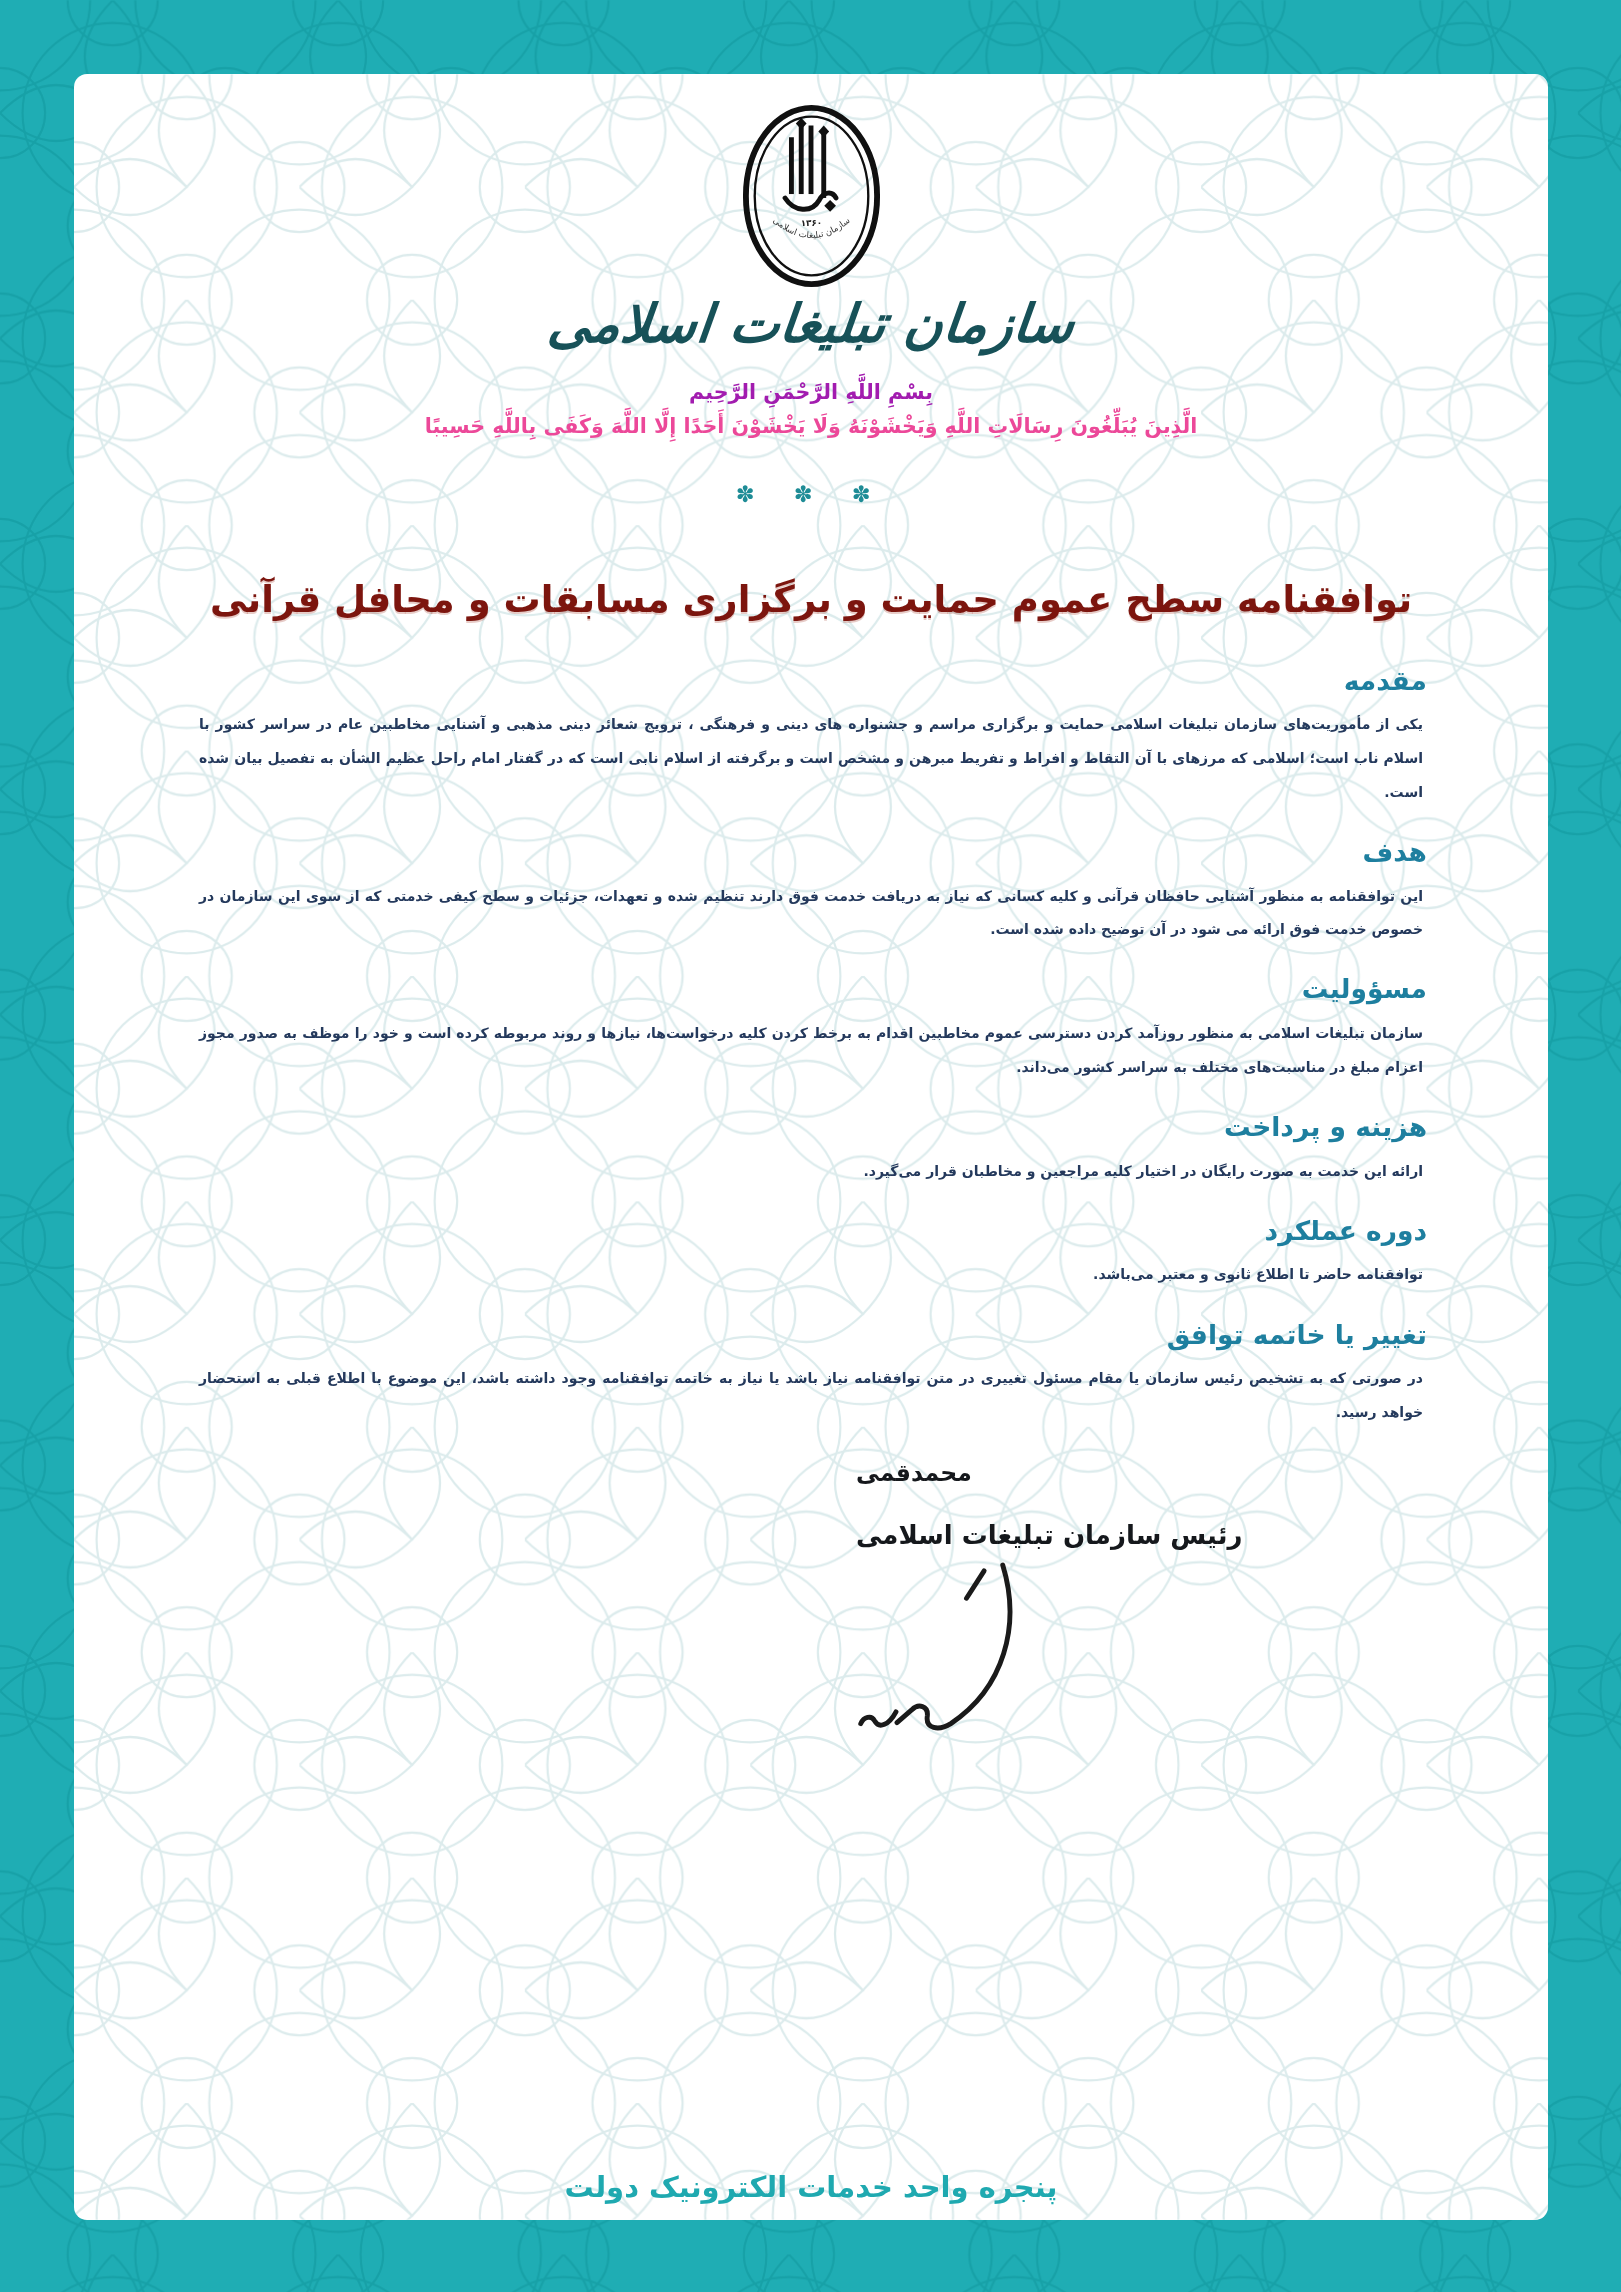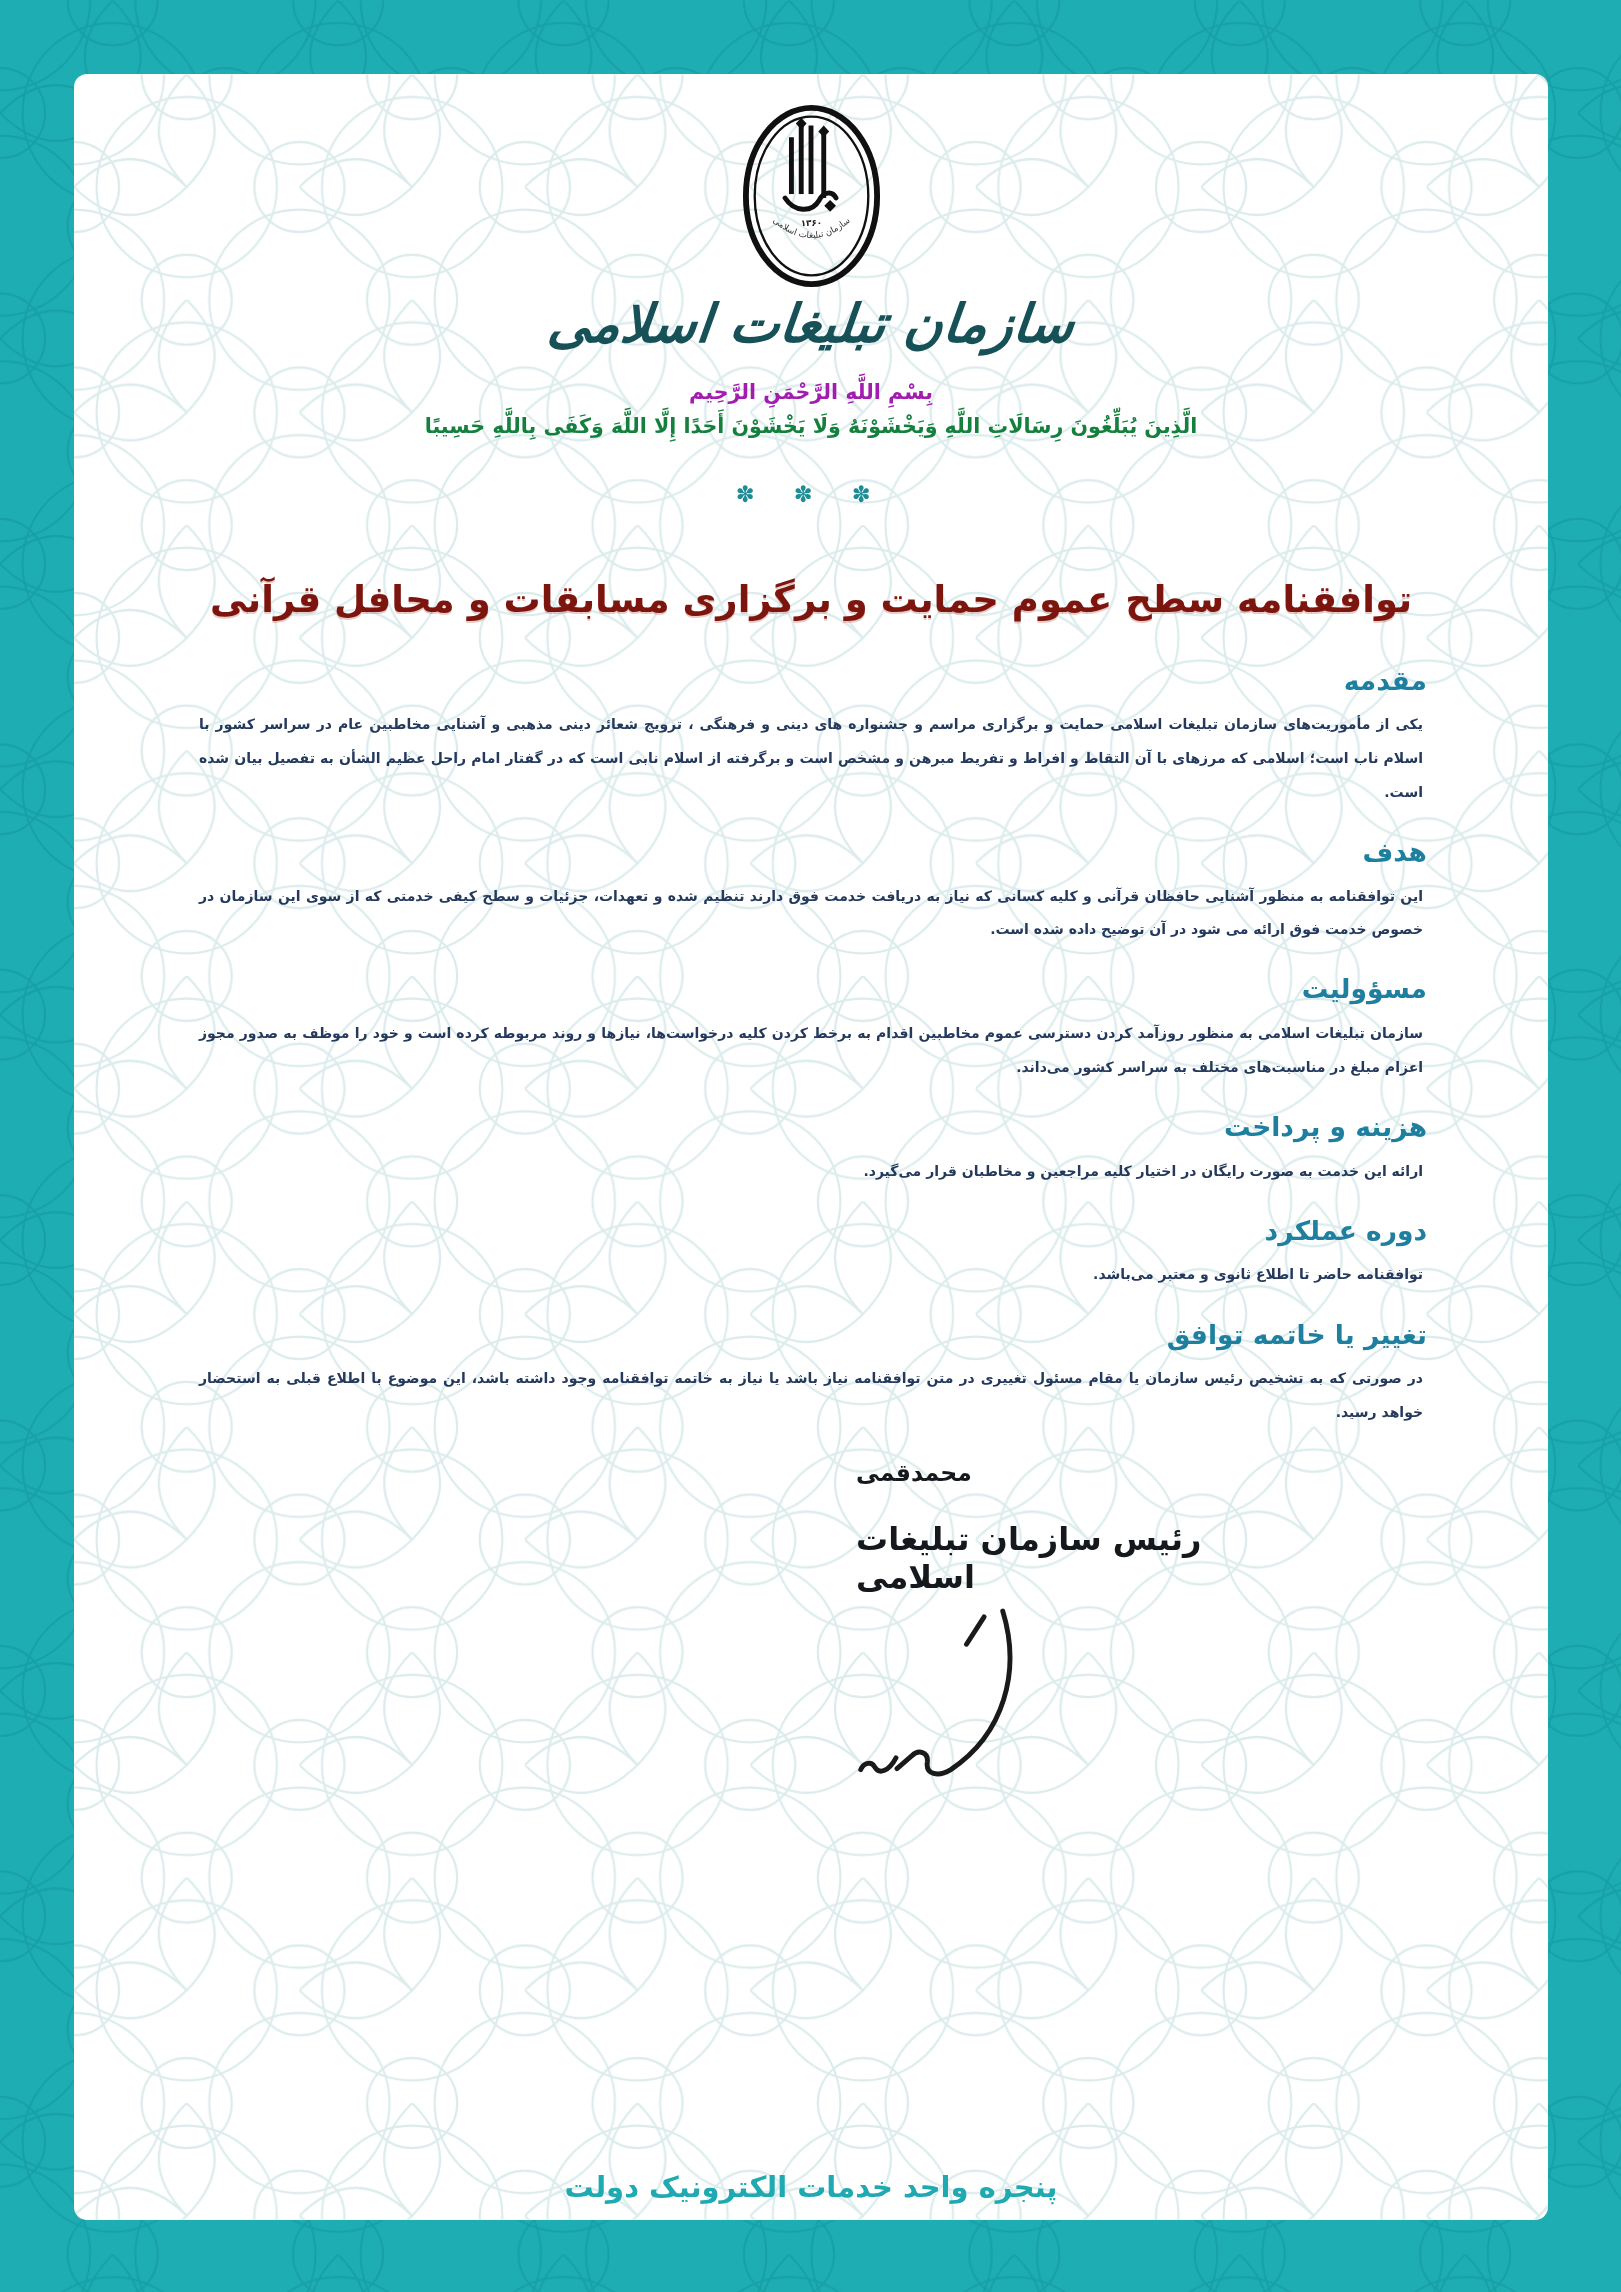--- a/index.html
+++ b/index.html
@@ -33,21 +33,21 @@
     color:#175158;
     letter-spacing:-2px;
     transform:skewX(-6deg);
   }
   .bismillah{
     margin-top:25.5px;
     font-size:20.6px;font-weight:bold;color:#a21caf;
   }
   .verse{
     margin-top:9.8px;
-    font-size:20.6px;font-weight:bold;color:#15803d;
+    font-size:20.6px;font-weight:bold;color:#ec4899;
   }
   .ornament{
     margin-top:43px;
     font-size:22.5px;color:#1e8c96;letter-spacing:15.7px;font-weight:bold;
   }
   .doc-title{
     margin-top:71px;
     font-size:37px;font-weight:bold;color:#7c150e;
     text-shadow:0 2px 0 rgba(160,50,35,.25);
   }
@@ -67,21 +67,21 @@
     line-height:2.4;
     text-align:justify;
     text-align-last:right;
   }
   .signature-block{
     width:451px;
     margin:29px 120px 0 663px; 
     text-align:left;
   }
   .sig-name{font-size:23.5px;font-weight:bold;color:#15181c;}
-  .sig-role{margin-top:33px;font-size:32px;font-weight:bold;color:#15181c;}
+  .sig-role{margin-top:33px;font-size:26px;font-weight:bold;color:#15181c;}
   .sig-scribble{margin-top:5.9px;transform:translateX(-54px);} 
   .footer{
     position:absolute;z-index:3;
     left:0;right:0;bottom:15.7px;
     text-align:center;
     font-size:29px;font-weight:bold;color:#1fa9b0;
   }
 </style>
 </head>
 <body>

